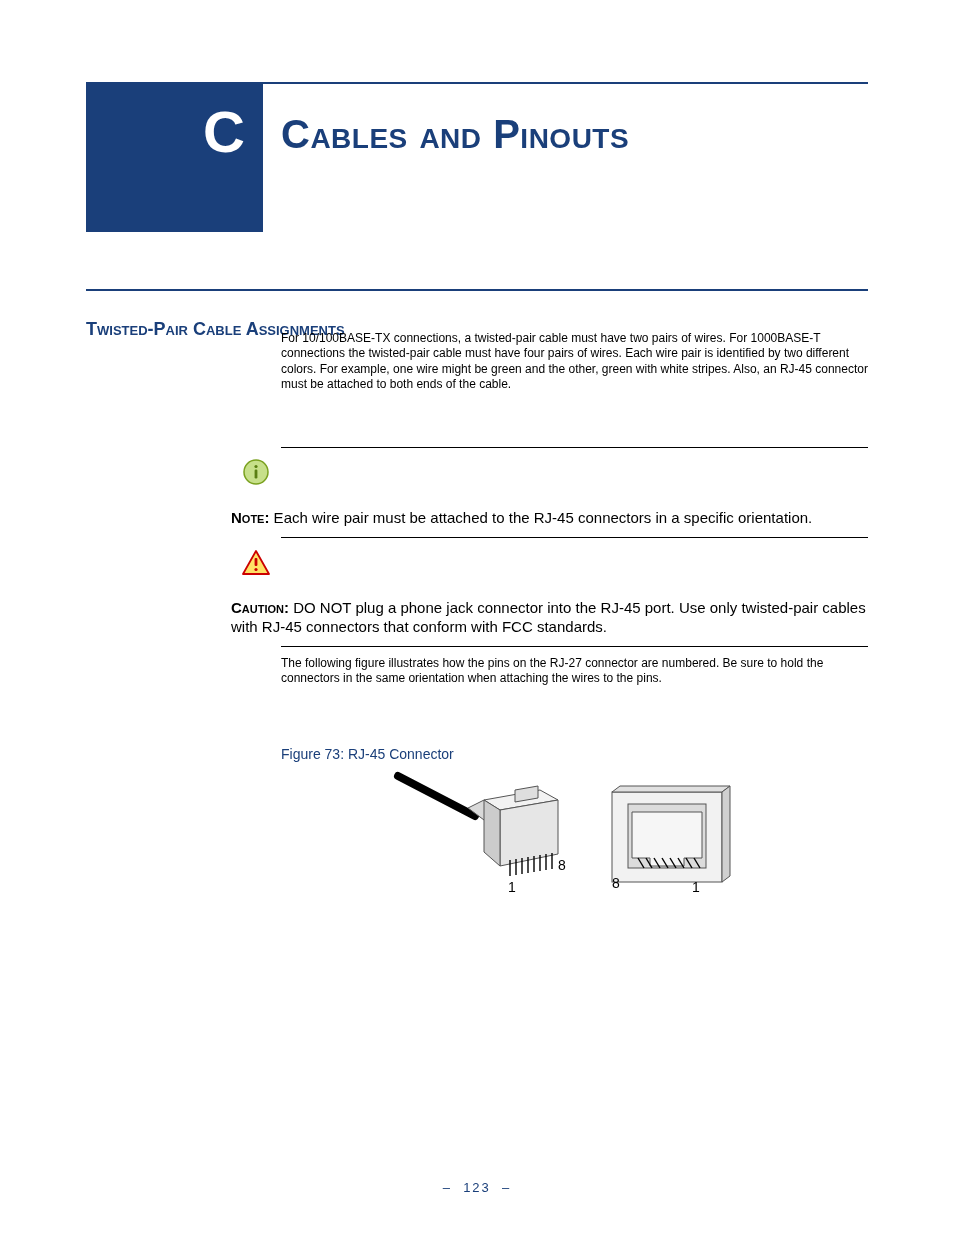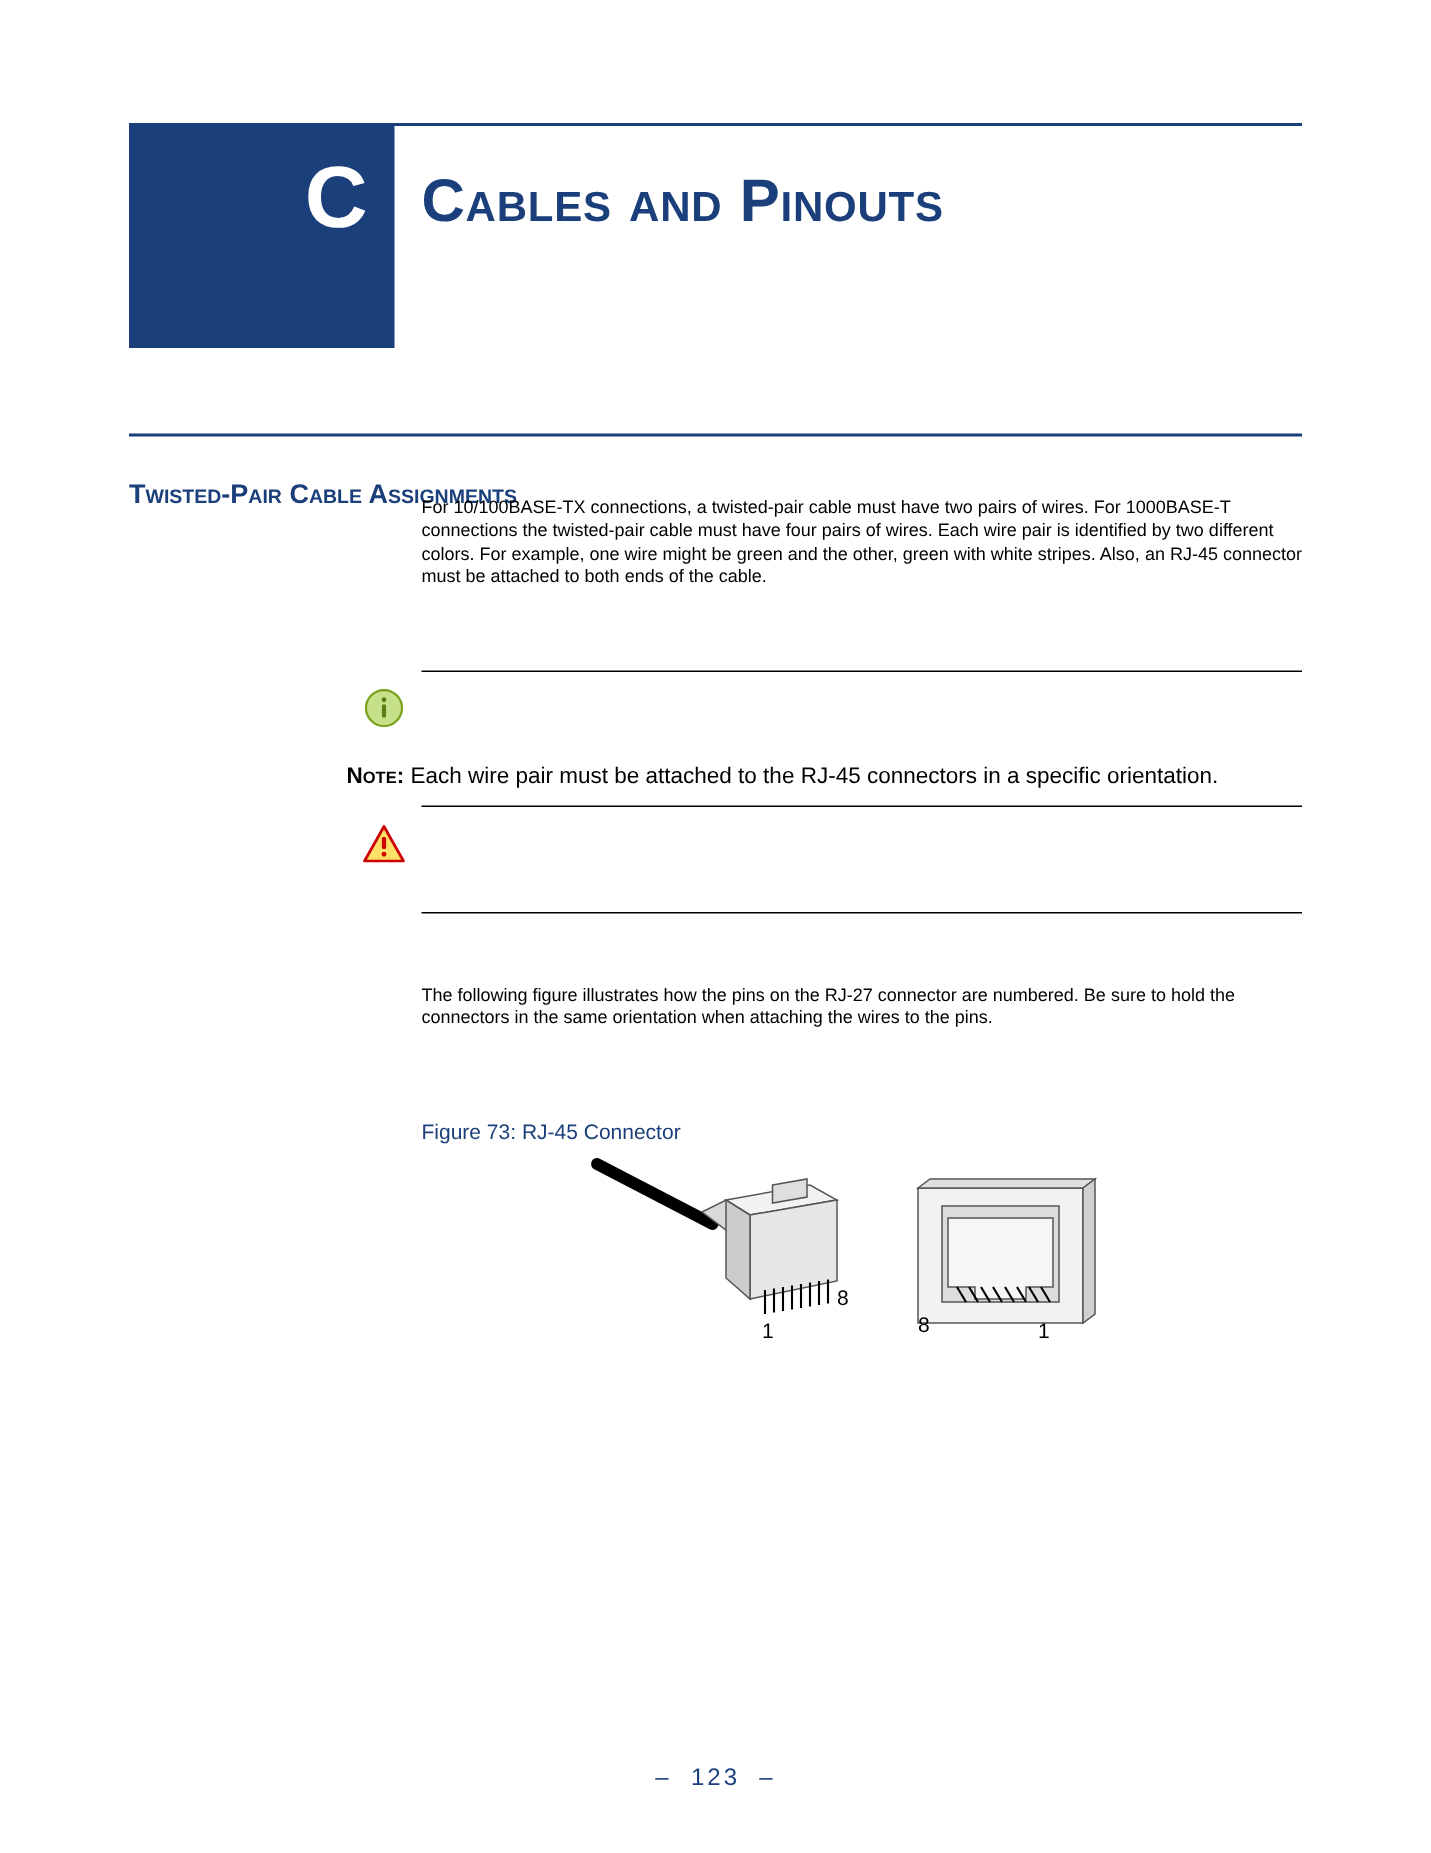--- a/index.html
+++ b/index.html
@@ -123,21 +123,21 @@
     left: 380px;
     top: 768px;
     width: 360px;
     height: 140px;
   }
   .page-num {
     position: absolute;
     left: 0; right: 0;
     bottom: 40px;
     text-align: center;
-    font-size: 16px;
+    font-size: 13px;
     color: #1a3f7a;
     letter-spacing: 2px;
   }
   svg { display: block; }
 </style>
 </head>
 <body>
 
 <div class="top-rule"></div>
 
@@ -171,20 +171,23 @@
 </div>
 
 <div class="caution-wrap">
   <div class="callout">
     <div class="icon">
       <svg width="30" height="28" viewBox="0 0 30 28">
         <polygon points="15,2 28,25 2,25" fill="#ffe066" stroke="#cc0000" stroke-width="1.8" stroke-linejoin="round"></polygon>
         <rect x="13.6" y="9" width="2.8" height="8" rx="1" fill="#cc0000"></rect>
         <circle cx="15" cy="20.5" r="1.6" fill="#cc0000"></circle>
       </svg>
+    </div>
+    <div class="txt">
+      <span class="label-caution">Caution:</span><span> DO NOT plug a phone jack connector into the RJ-45 port. Use only twisted-pair cables with RJ-45 connectors that conform with FCC standards.</span>
     </div>
   </div>
   <div class="hr"></div>
 </div>
 
 <div class="body p2">The following figure illustrates how the pins on the RJ-27 connector are numbered. Be sure to hold the connectors in the same orientation when attaching the wires to the pins.</div>
 
 <div class="fig-caption">Figure 73:  RJ-45 Connector</div>
 
 <div class="figure">

